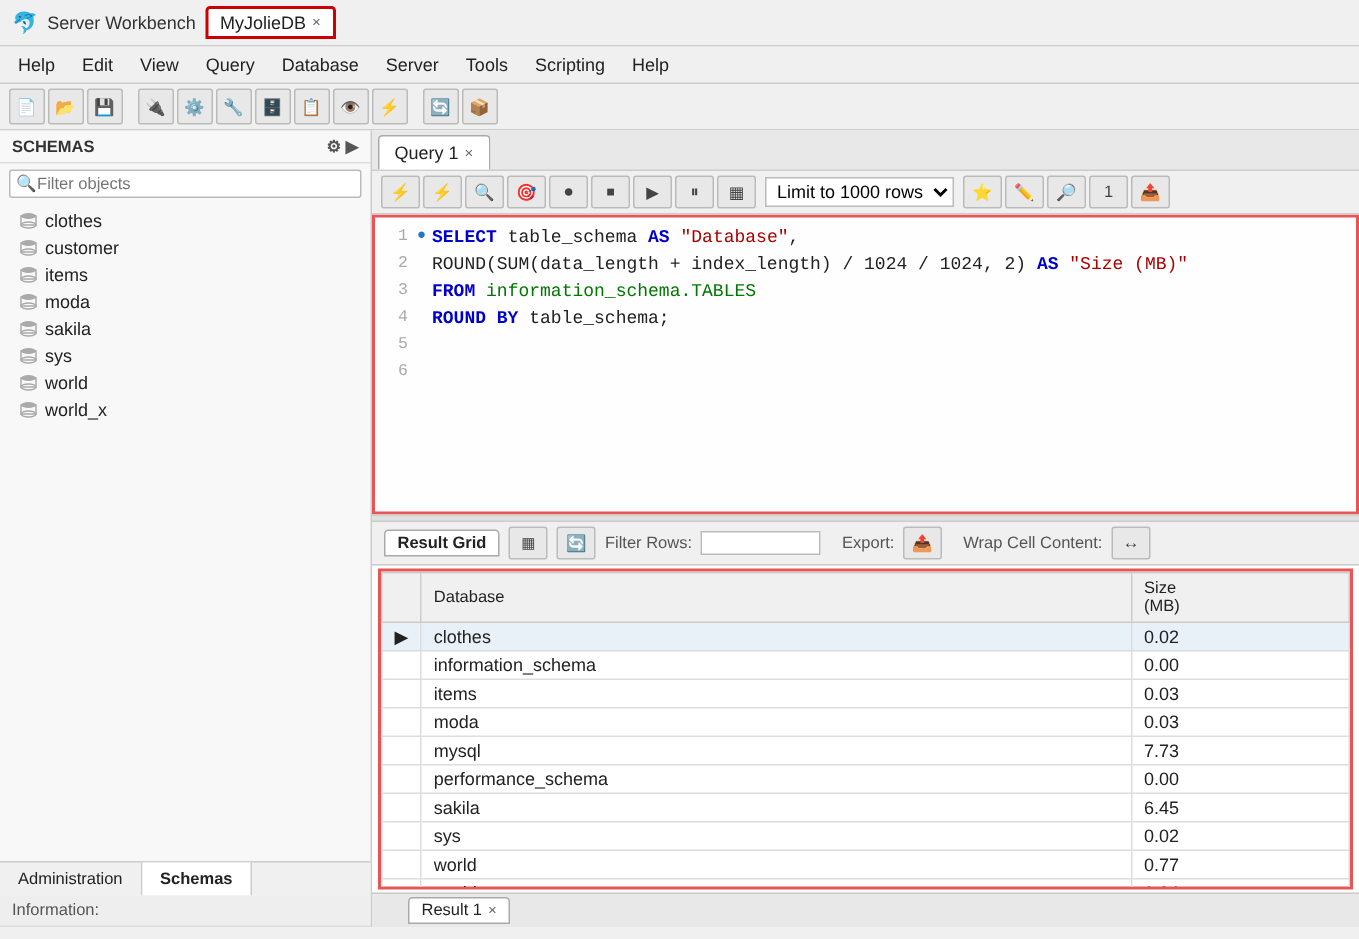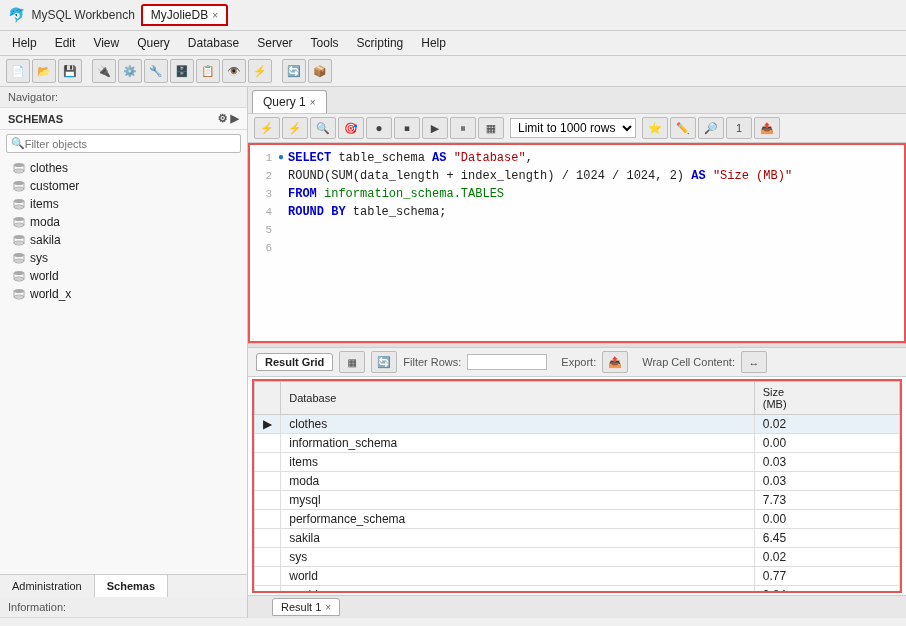--- a/index.html
+++ b/index.html
@@ -89,21 +89,21 @@
     
     .db-icon-svg { width:14px; height:14px; }
 
     .content-inner { display: flex; flex-direction: column; flex: 1; overflow: hidden; }
   </style>
 </head>
 <body>
 
 <div class="title-bar">
   <span style="font-size:14px;">🐬</span>
-  <span style="font-size:12px; color:#333;">MySQL Workbench</span>
+  <span style="font-size:12px; color:#333;">Server Workbench</span>
   <div class="tab" style="border:2px solid #cc0000;">
     <span>MyJolieDB</span>
     <span class="close">×</span>
   </div>
 </div>
 
 <div class="menu-bar">
   <span class="menu-item">Help</span>
   <span class="menu-item">Edit</span>
   <span class="menu-item">View</span>
@@ -128,21 +128,20 @@
   <button class="toolbar-btn">👁️</button>
   <button class="toolbar-btn">⚡</button>
   <div class="toolbar-sep"></div>
   <button class="toolbar-btn">🔄</button>
   <button class="toolbar-btn">📦</button>
 </div>
 
 <div class="main">
 
   <div class="sidebar">
-    <div class="sidebar-header">Navigator:</div>
     <div class="sidebar-section">
       <span>SCHEMAS</span>
       <div class="icons">
         <span>⚙</span>
         <span>▶</span>
       </div>
     </div>
     <div class="filter-box">
       <span style="color:#aaa; font-size:11px;">🔍</span>
       <input type="text" placeholder="Filter objects" style="">

